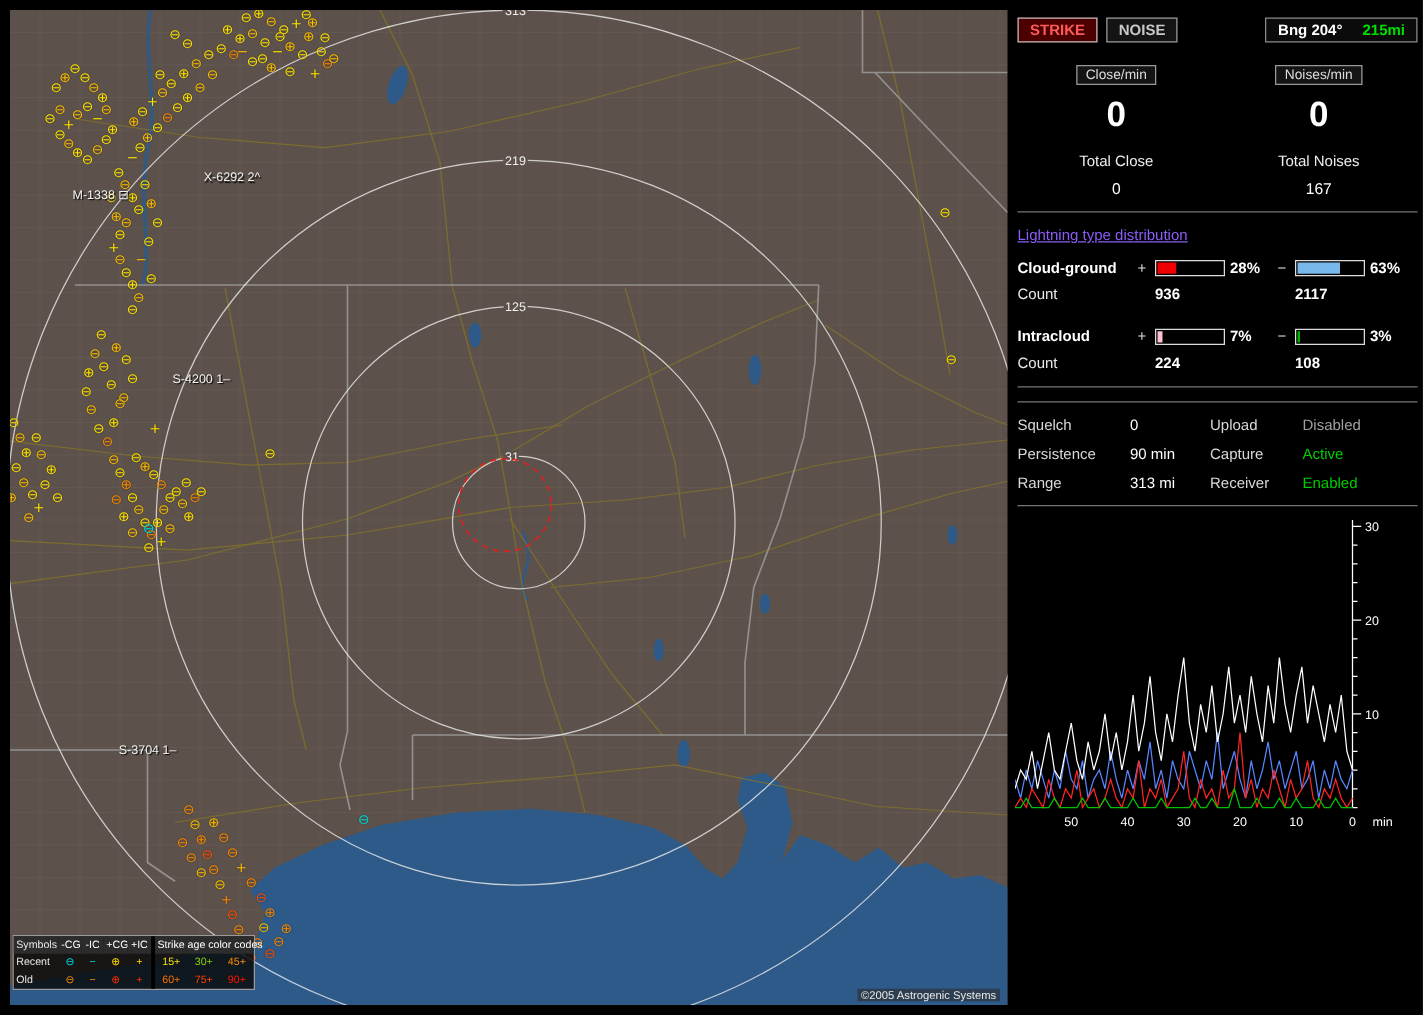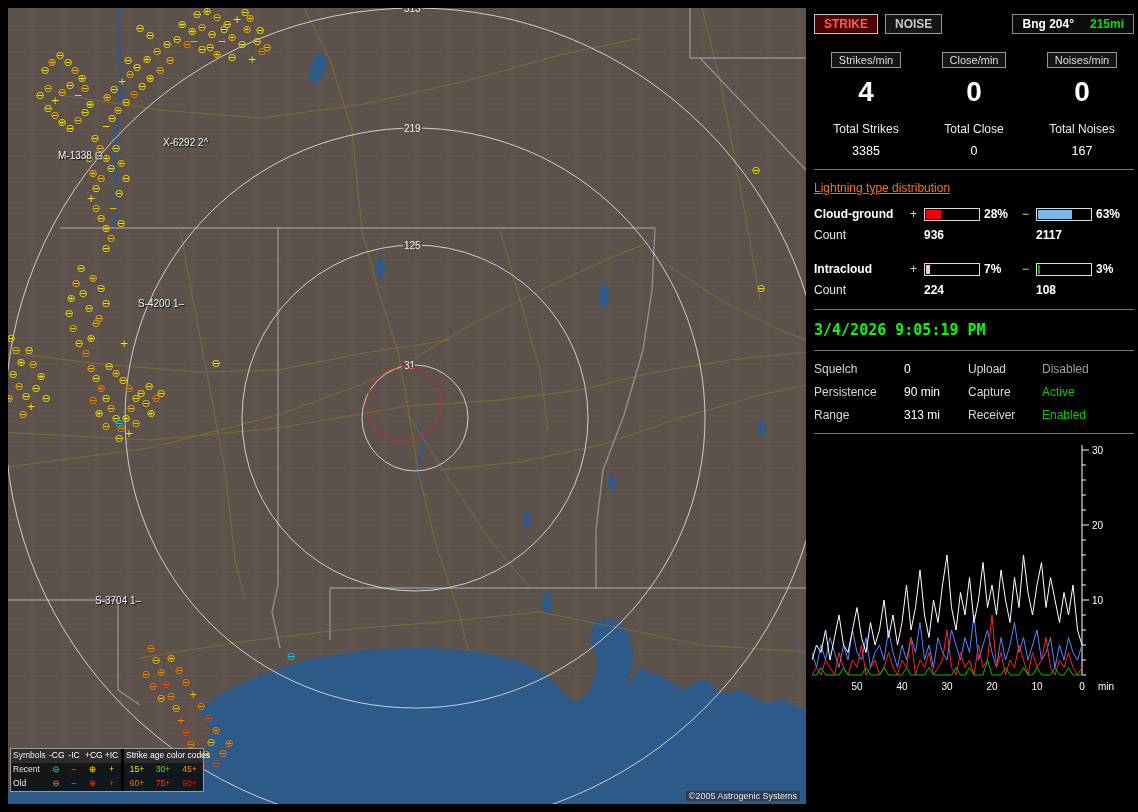--- a/index.html
+++ b/index.html
@@ -33,21 +33,21 @@
 
   .stats-row{display:flex;}
   .stat-col{flex:1;text-align:center;}
   .rate-label{display:inline-block;border:1px solid #999;background:#141414;padding:1px 7px;font-size:11px;color:#ddd;}
   .rate-value{font-size:28px;font-weight:bold;color:#fff;margin:8px 0 14px;}
   .total-label{font-size:12px;color:#ededed;margin-bottom:8px;}
   .total-value{font-size:12.5px;color:#fff;}
 
   hr.div{border:0;border-top:1px solid #777;margin:11px 2px;}
 
-  .dist-title{color:#f97316;text-decoration:underline;margin:2px 2px 11px;font-size:12px;}
+  .dist-title{color:#8b5cf6;text-decoration:underline;margin:2px 2px 11px;font-size:12px;}
   .dist-grid{display:grid;grid-template-columns:96px 14px 56px 42px 14px 56px auto;row-gap:7px;align-items:center;margin:12px 2px;}
   .dl{font-weight:bold;color:#fff;}
   .bar{height:11px;border:1px solid #ddd;background:#000;position:relative;}
   .bar i{position:absolute;left:1px;top:1px;bottom:1px;display:block;}
   .pct{font-weight:bold;color:#fff;padding-left:4px;}
   .cl{grid-column:1/3;color:#e8e8e8;}
   .cnt1{grid-column:3/5;font-weight:bold;color:#fff;}
   .cnt2{grid-column:6/8;font-weight:bold;color:#fff;}
   .sp{grid-column:1/-1;height:6px;}
 
@@ -355,26 +355,20 @@
     <div class="btn btn-strike">STRIKE</div>
     <div class="btn btn-noise">NOISE</div>
     <div class="bng-box">
       <span class="bng-label">Bng 204°</span>
       <span class="bng-dist">215mi</span>
     </div>
   </div>
 
   <div class="stats-row">
     <div class="stat-col">
-      <span class="rate-label">Strikes/min</span>
-      <div class="rate-value">4</div>
-      <div class="total-label">Total Strikes</div>
-      <div class="total-value">3385</div>
-    </div>
-    <div class="stat-col">
       <span class="rate-label">Close/min</span>
       <div class="rate-value">0</div>
       <div class="total-label">Total Close</div>
       <div class="total-value">0</div>
     </div>
     <div class="stat-col">
       <span class="rate-label">Noises/min</span>
       <div class="rate-value">0</div>
       <div class="total-label">Total Noises</div>
       <div class="total-value">167</div>
@@ -416,21 +410,20 @@
       </div>
     <div class="pct">3%</div>
 
     <div class="cl">Count</div>
     <div class="cnt1">224</div>
     <div class="cnt2">108</div>
   </div>
 
   <hr class="div">
 
-  <div class="clock">3/4/2026 9:05:19 PM</div>
 
   <hr class="div">
 
   <div class="set-grid">
     <div>Squelch</div>
     <div class="val">0</div>
     <div>Upload</div>
     <div class="muted">Disabled</div>
 
     <div>Persistence</div>

